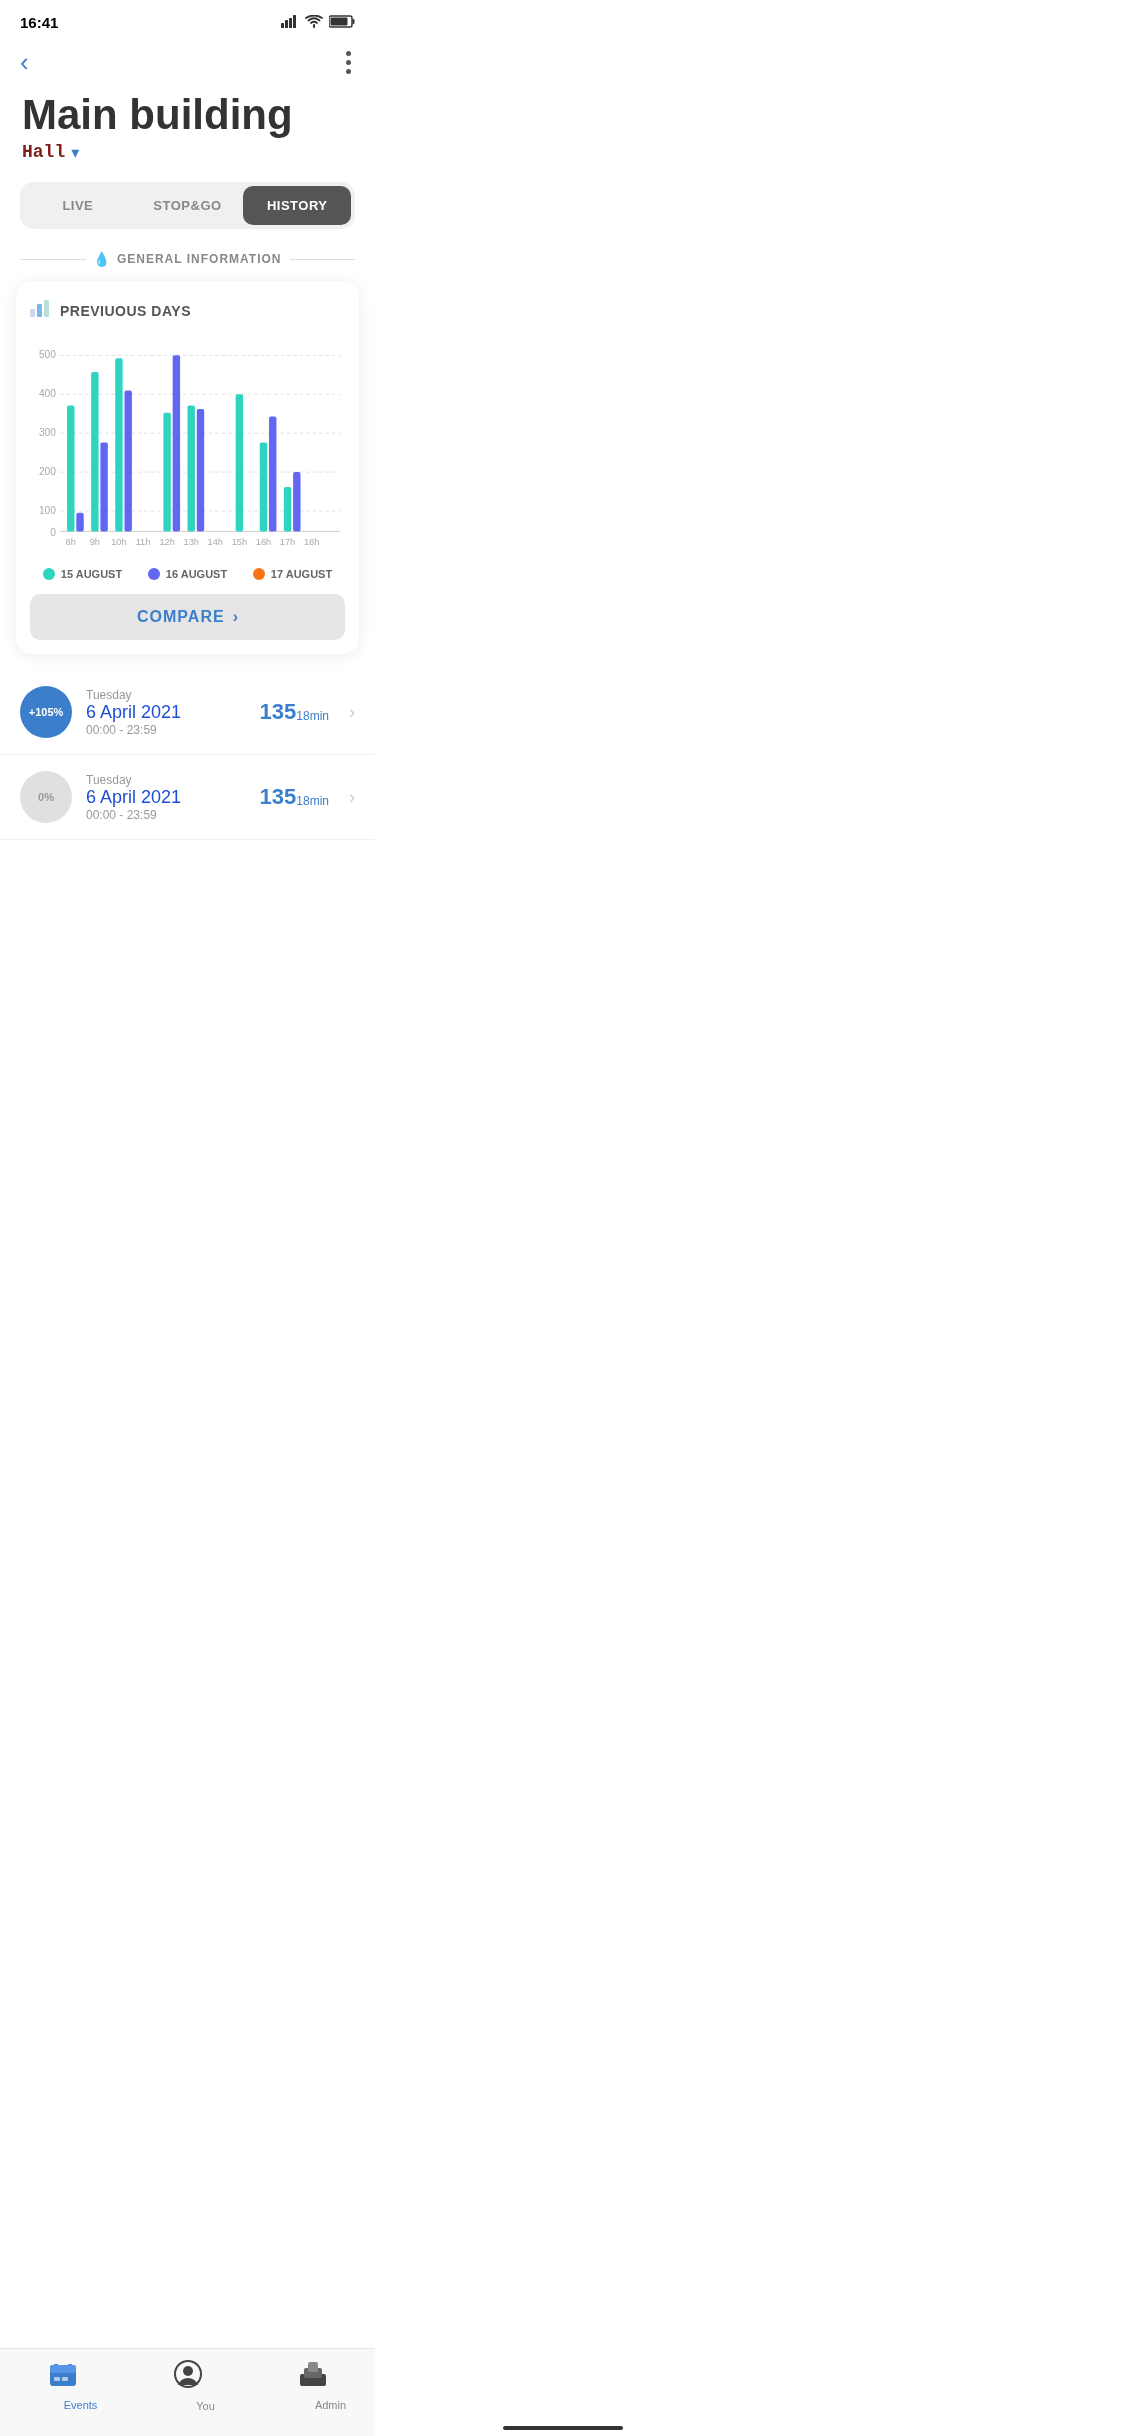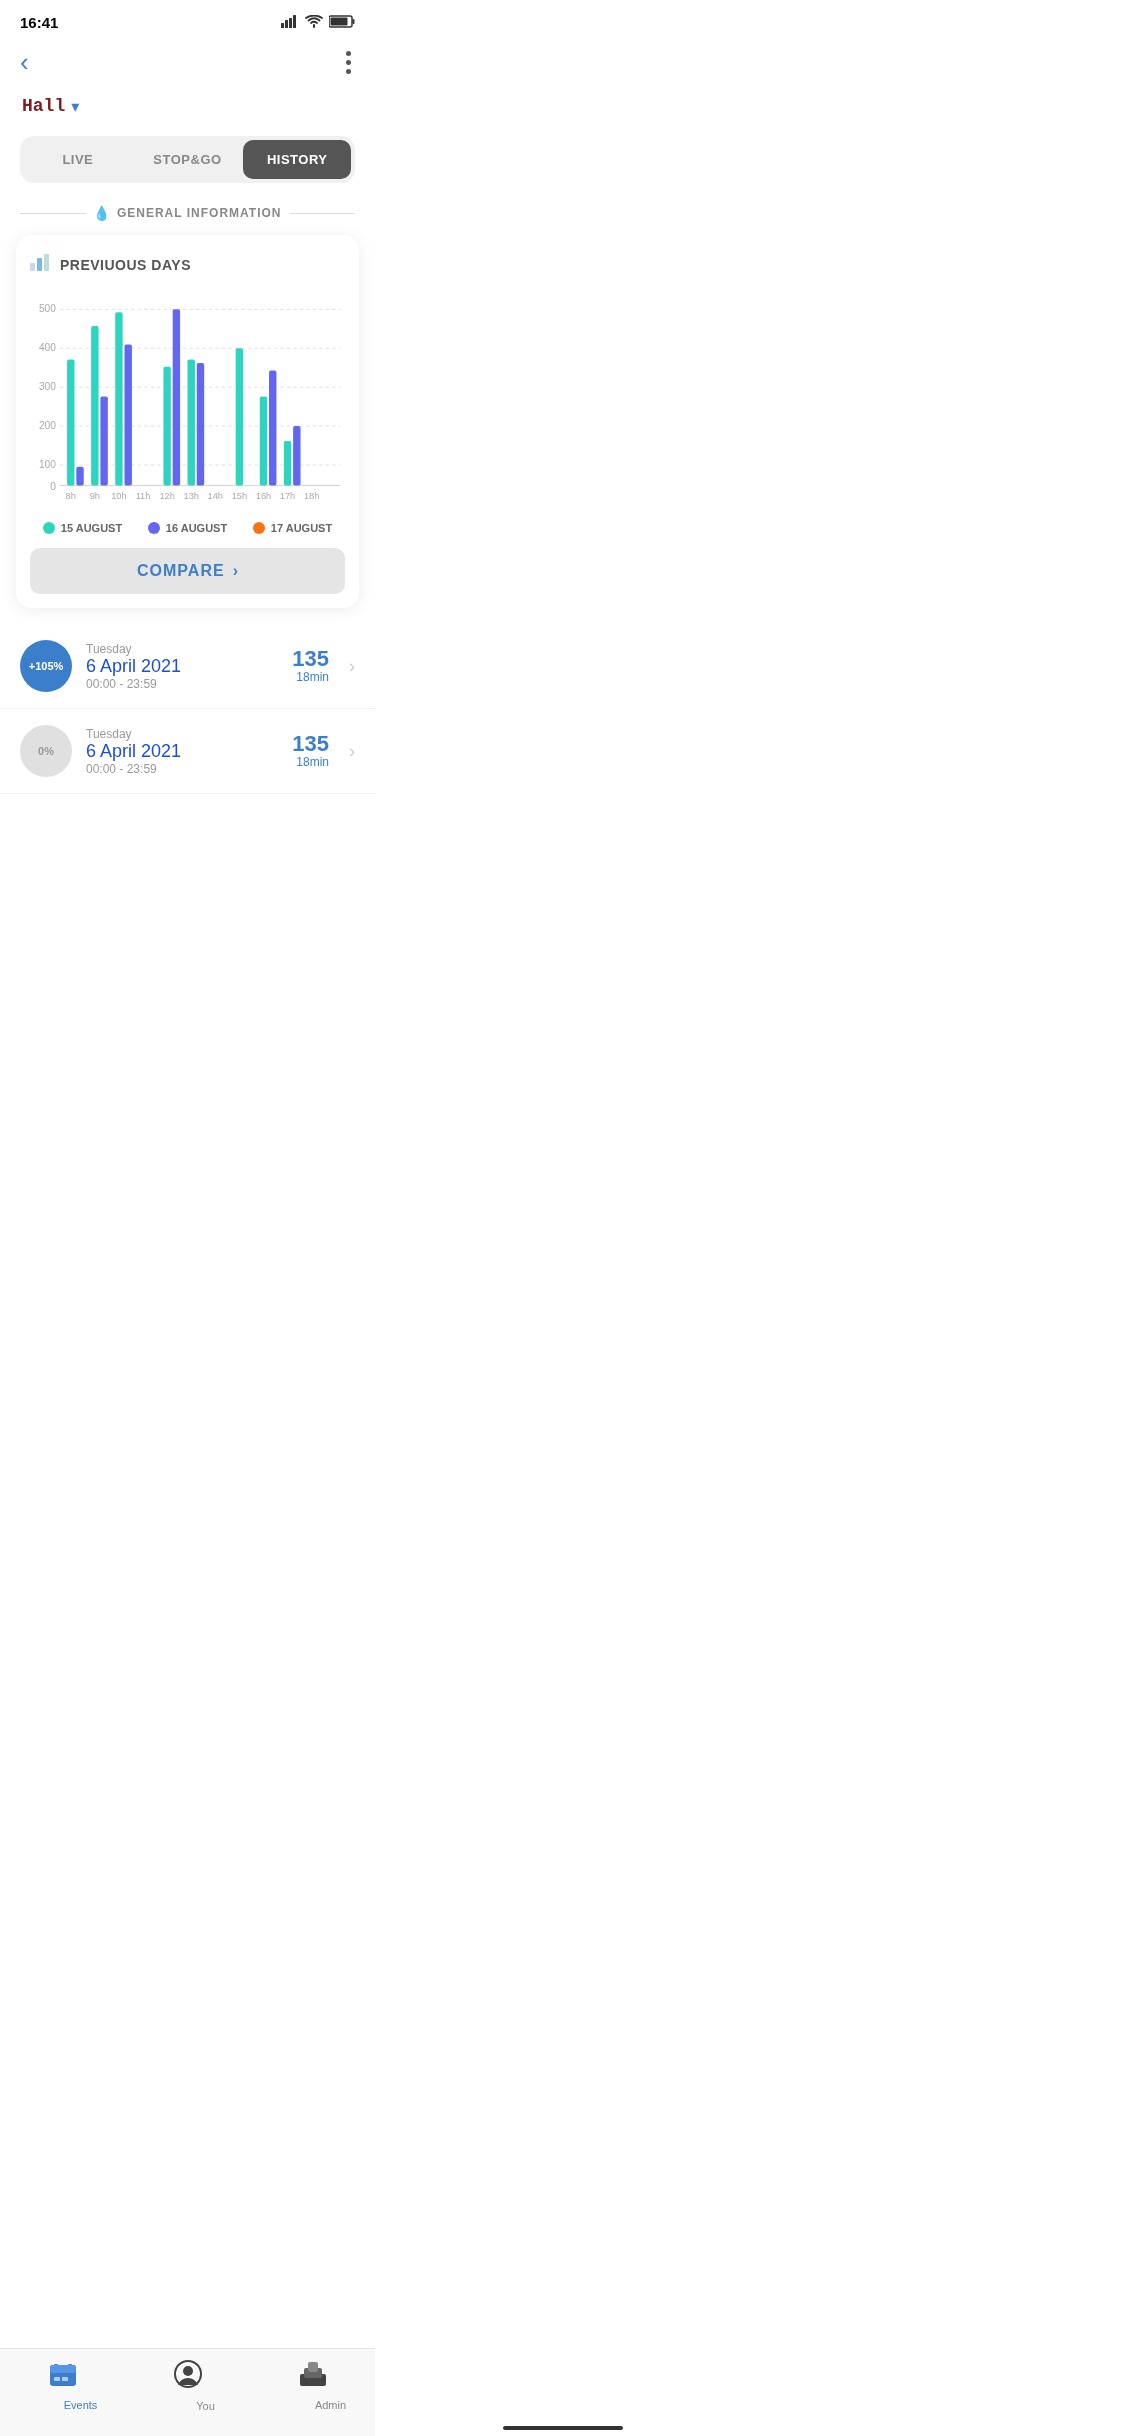--- a/index.html
+++ b/index.html
@@ -257,21 +257,21 @@
       font-weight: 400;
       color: #1d4ed8;
     }
     .list-item-time {
       font-size: 12px;
       color: #999;
     }
     .list-item-stats {
       text-align: right;
       display: flex;
-      flex-direction: column;
+      flex-direction: row;
       align-items: flex-end;
     }
     .stat-number {
       font-size: 22px;
       font-weight: 700;
       color: #3b7fcc;
       line-height: 1;
     }
     .stat-min {
       font-size: 12px;
@@ -372,20 +372,21 @@
 <div class="header">
   <span class="back-btn">‹</span>
   <div class="more-btn">
     <div class="more-dot"></div>
     <div class="more-dot"></div>
     <div class="more-dot"></div>
   </div>
 </div>
 
 <div class="title-section">
+  <div class="building-title">Main building</div>
   <div class="hall-selector">
     <span class="hall-label">Hall</span>
     <span class="chevron-down">▾</span>
   </div>
 </div>
 
 <div class="tab-bar">
   <div class="tab-item">LIVE</div>
   <div class="tab-item">STOP&amp;GO</div>
   <div class="tab-item active">HISTORY</div>

